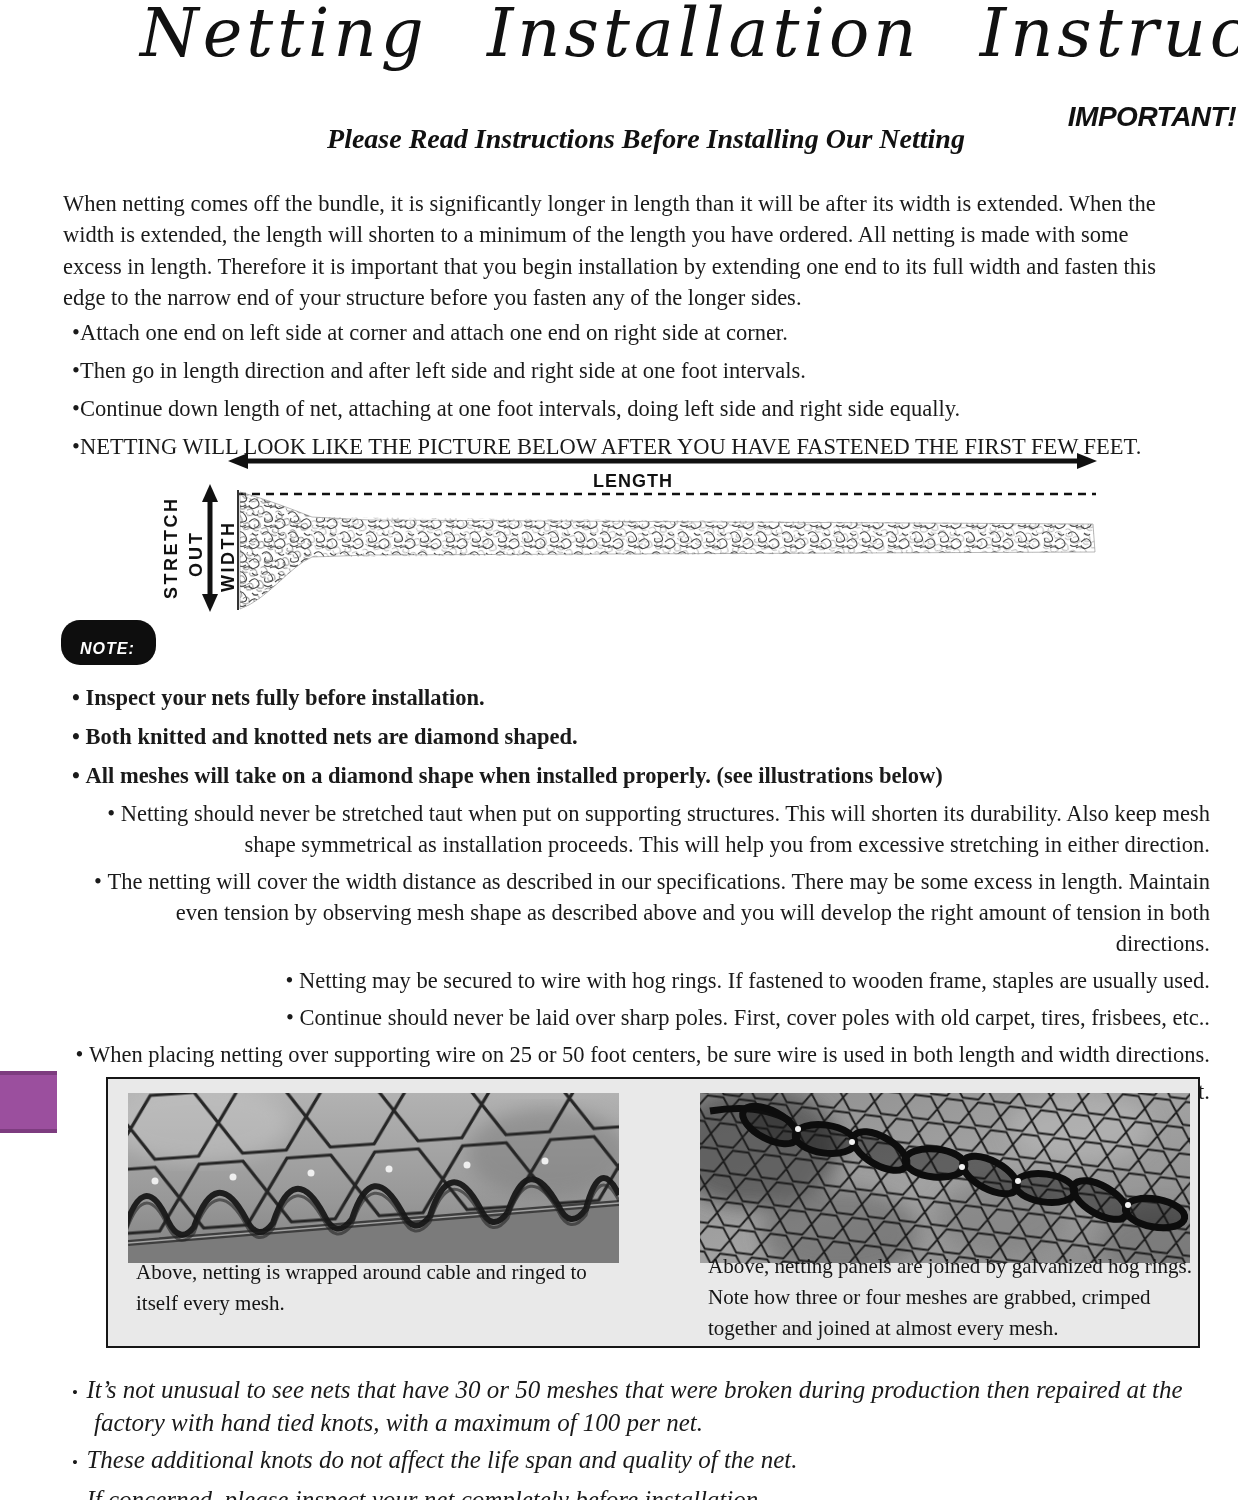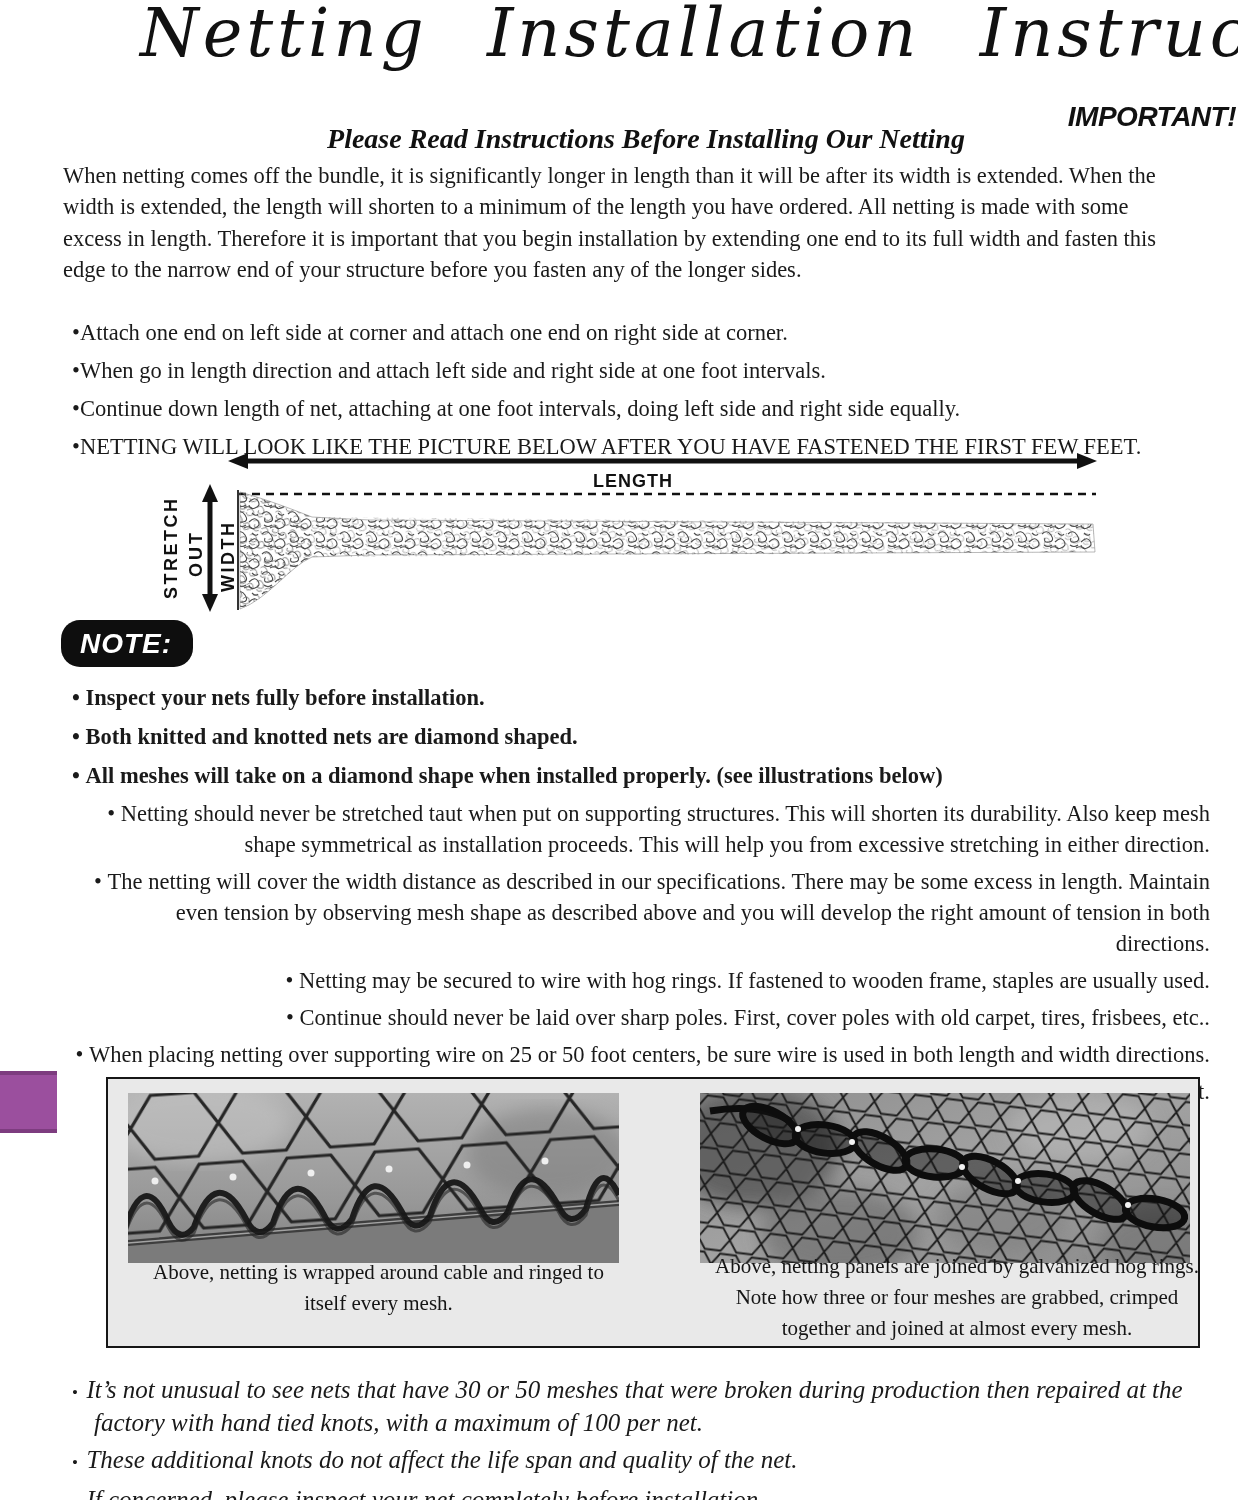--- a/index.html
+++ b/index.html
@@ -11,53 +11,53 @@
 
   .title{position:absolute;top:-6px;left:0;right:0;margin:0;padding-left:140px;
          text-align:center;font-family:"DejaVu Serif",serif;font-style:italic;font-weight:normal;
          font-size:67px;letter-spacing:4px;word-spacing:34px;white-space:nowrap;color:#111;}
   .important{position:absolute;top:101px;right:2px;
          font-family:"Liberation Sans",sans-serif;font-weight:bold;font-style:italic;
          font-size:28px;letter-spacing:-0.5px;color:#111;}
   .subtitle{position:absolute;top:123px;left:62px;right:8px;text-align:center;
          font-weight:bold;font-style:italic;font-size:28px;color:#111;}
 
-  .intro{position:absolute;top:160px;left:63px;width:1125px;margin:0;
+  .intro{position:absolute;top:188px;left:63px;width:1125px;margin:0;
          font-size:22.5px;line-height:31.3px;}
 
   ul{list-style:none;margin:9px;padding:0;}
   .steps{position:absolute;top:311px;left:63px;width:1140px;}
   .steps li{font-size:22.5px;line-height:26px;margin-bottom:12px;}
   .steps li::before{content:"\2022";}
 
   .diagram{position:absolute;top:450px;left:0;}
 
   .note-badge{position:absolute;top:620px;left:61px;background:var(--badge-bg);
-         color:#fff;border-radius:19px;padding:8px 21px 7px 19px;
+         color:#fff;border-radius:19px;padding:20px 21px 7px 19px;
          font-family:"Liberation Sans",sans-serif;font-weight:bold;font-style:italic;
-         font-size:28px;letter-spacing:1px;}
+         font-size:16px;letter-spacing:1px;}
 
   .note-bold{position:absolute;top:676px;left:63px;width:1140px;}
   .note-bold li{font-weight:bold;font-size:22.5px;line-height:26px;margin-bottom:13px;}
   .note-bold li::before{content:"\2022\00a0";}
 
   .note-list{position:absolute;top:789px;left:63px;width:1138px;}
   .note-list li{font-size:22.5px;line-height:31px;margin-bottom:6px;
          padding-left:17px;text-indent:-17px;text-align:right;}
   .note-list li::before{content:"\2022\00a0";}
 
   .purple-tab{position:absolute;top:1071px;left:0;width:57px;height:62px;background:var(--purple);
          box-shadow:inset 0 4px 0 rgba(70,25,70,.35), inset 0 -4px 0 rgba(70,25,70,.35);}
 
   .photo-panel{position:absolute;top:1077px;left:106px;width:1094px;height:271px;
          background:var(--panel-bg);border:2px solid #161616;box-sizing:border-box;}
   .photo{position:absolute;display:block;}
   .photo-left{left:20px;top:14px;}
   .photo-right{left:592px;top:14px;}
-  .caption{position:absolute;margin:0;font-size:21px;line-height:31px;color:#151515;text-align:center;}
+  .caption{position:absolute;margin:0;font-size:21px;line-height:31px;color:#151515;}
   .caption-left{left:28px;top:178px;width:485px;}
   .caption-right{left:600px;top:172px;width:498px;}
 
   .footer-list{position:absolute;top:1366px;left:63px;width:1130px;}
   .footer-list li{font-style:italic;font-size:25px;line-height:30px;margin-bottom:7px;
          padding-left:22px;text-indent:-22px;}
   .footer-list li::before{content:"\2022\00a0\00a0";font-style:normal;font-size:17px;}
 </style>
 </head>
 <body>
@@ -65,21 +65,21 @@
 <div class="page">
 
   <h1 class="title">Netting Installation Instructions</h1>
   <div class="important">IMPORTANT!</div>
   <div class="subtitle">Please Read Instructions Before Installing Our Netting</div>
 
   <p class="intro">When netting comes off the bundle, it is significantly longer in length than it will be after its width is extended. When the width is extended, the length will shorten to a minimum of the length you have ordered. All netting is made with some excess in length. Therefore it is important that you begin installation by extending one end to its full width and fasten this edge to the narrow end of your structure before you fasten any of the longer sides.</p>
 
   <ul class="steps">
     <li>Attach one end on left side at corner and attach one end on right side at corner.</li>
-    <li>When go in length direction and attach left side and right side at one foot intervals.</li>
+    <li>Then go in length direction and after left side and right side at one foot intervals.</li>
     <li>Continue down length of net, attaching at one foot intervals, doing left side and right side equally.</li>
     <li>NETTING WILL LOOK LIKE THE PICTURE BELOW AFTER YOU HAVE FASTENED THE FIRST FEW FEET.</li>
   </ul>
 
   <svg class="diagram" width="1238" height="172" viewBox="0 0 1238 172">
     <defs>
       <pattern id="scrib" width="26" height="20" patternUnits="userSpaceOnUse">
         <g fill="none" stroke="#4b4b4b" stroke-width="1.1">
           <path d="M2,4 q5,-5 9,1 q4,6 -2,7 q-6,1 -4,-4"></path>
           <path d="M15,12 q6,-6 9,-1 q3,5 -3,7 q-5,2 -6,-3"></path>

